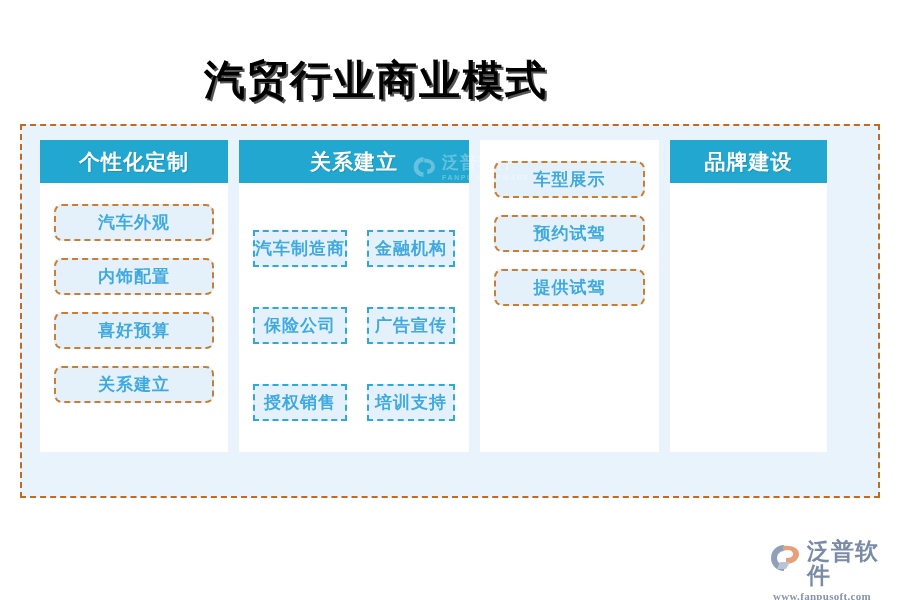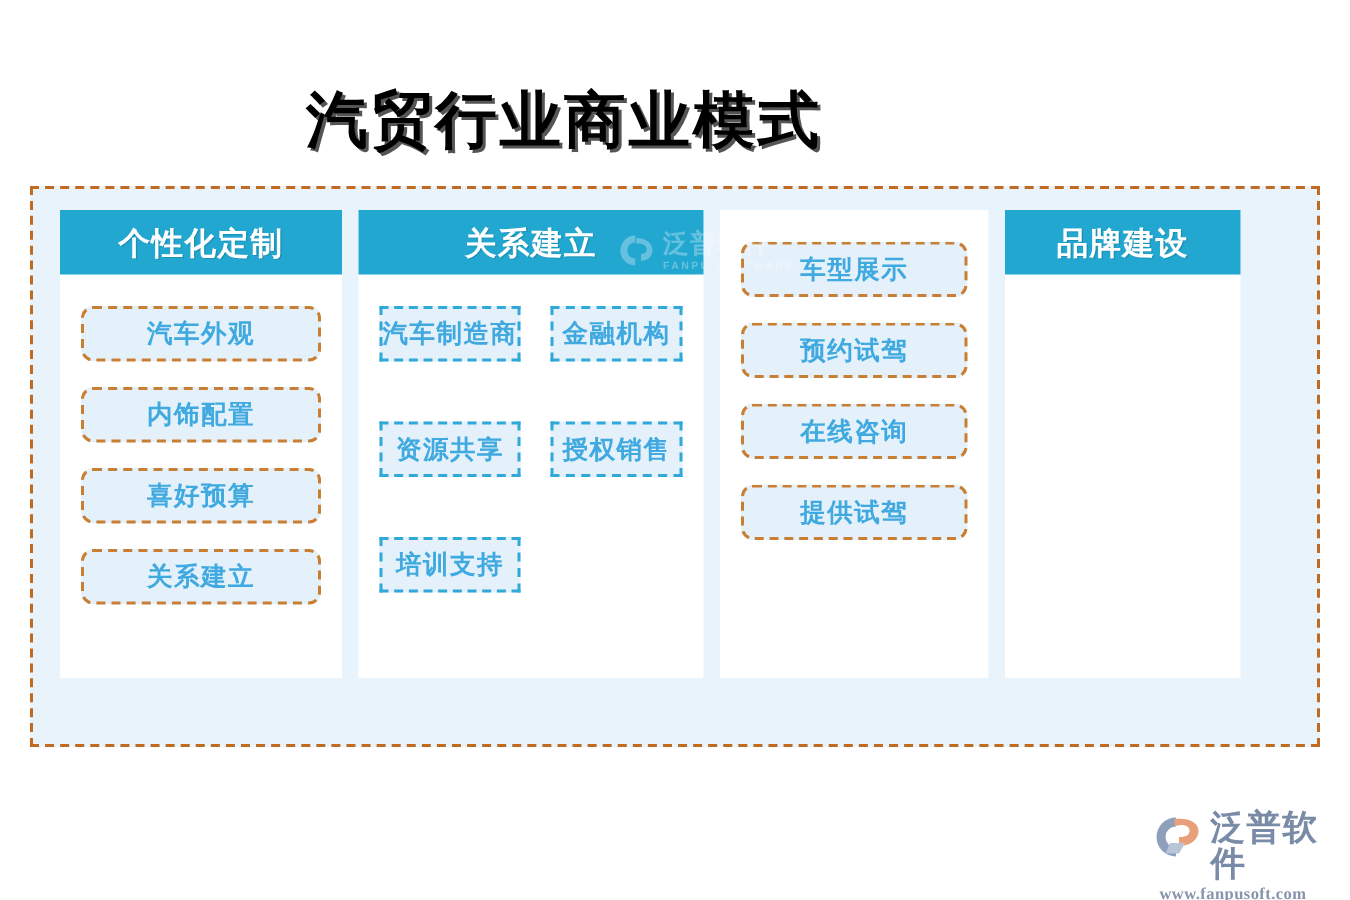--- a/index.html
+++ b/index.html
@@ -97,20 +97,21 @@
     gap: 17px;
   }
 
   
   .items-grid {
     display: grid;
     grid-template-columns: 1fr 1fr;
     column-gap: 20px;
     row-gap: 40px;
     padding-top: 0;
+    margin-top: 26px;
   }
 
   .chip {
     height: 37px;
     background: #e4f1fb;
     color: #3fa9e0;
     font-family: "Liberation Serif", "DejaVu Serif", serif;
     font-size: 17px;
     font-weight: 700;
     letter-spacing: 1px;
@@ -221,33 +222,33 @@
         </div>
       </div>
     </div>
 
     <div class="col col-2">
       <div class="col-head">关系建立</div>
       <div class="col-body">
         <div class="items-grid">
           <div class="chip chip-blue">汽车制造商</div>
           <div class="chip chip-blue">金融机构</div>
-          <div class="chip chip-blue">资源共享</div>
+          <div class="chip chip-blue">保险公司</div>
+          <div class="chip chip-blue">广告宣传</div>
           <div class="chip chip-blue">授权销售</div>
           <div class="chip chip-blue">培训支持</div>
         </div>
       </div>
     </div>
 
     <div class="col col-3">
       <div class="col-body">
         <div class="items-single">
           <div class="chip chip-orange">车型展示</div>
           <div class="chip chip-orange">预约试驾</div>
-          <div class="chip chip-orange">在线咨询</div>
           <div class="chip chip-orange">提供试驾</div>
         </div>
       </div>
     </div>
 
     <div class="col col-4">
       <div class="col-head">品牌建设</div>
     </div>
 
   </div>

